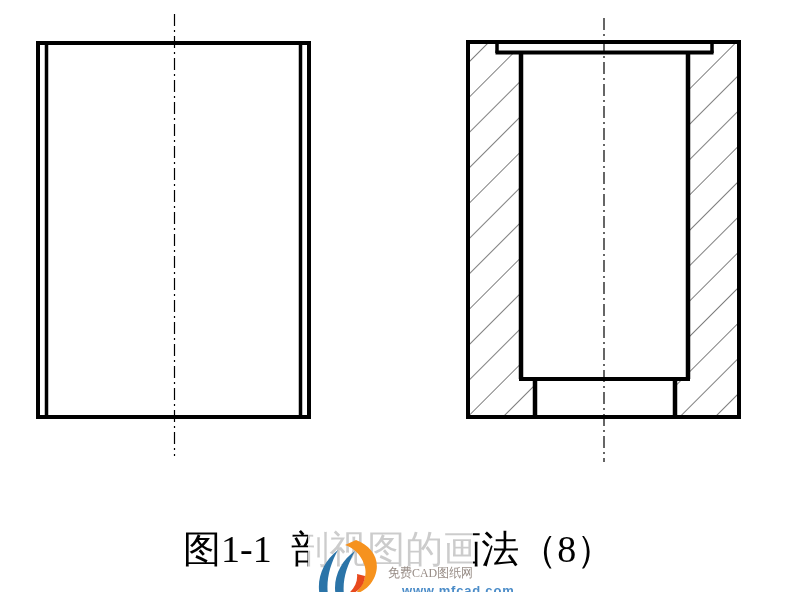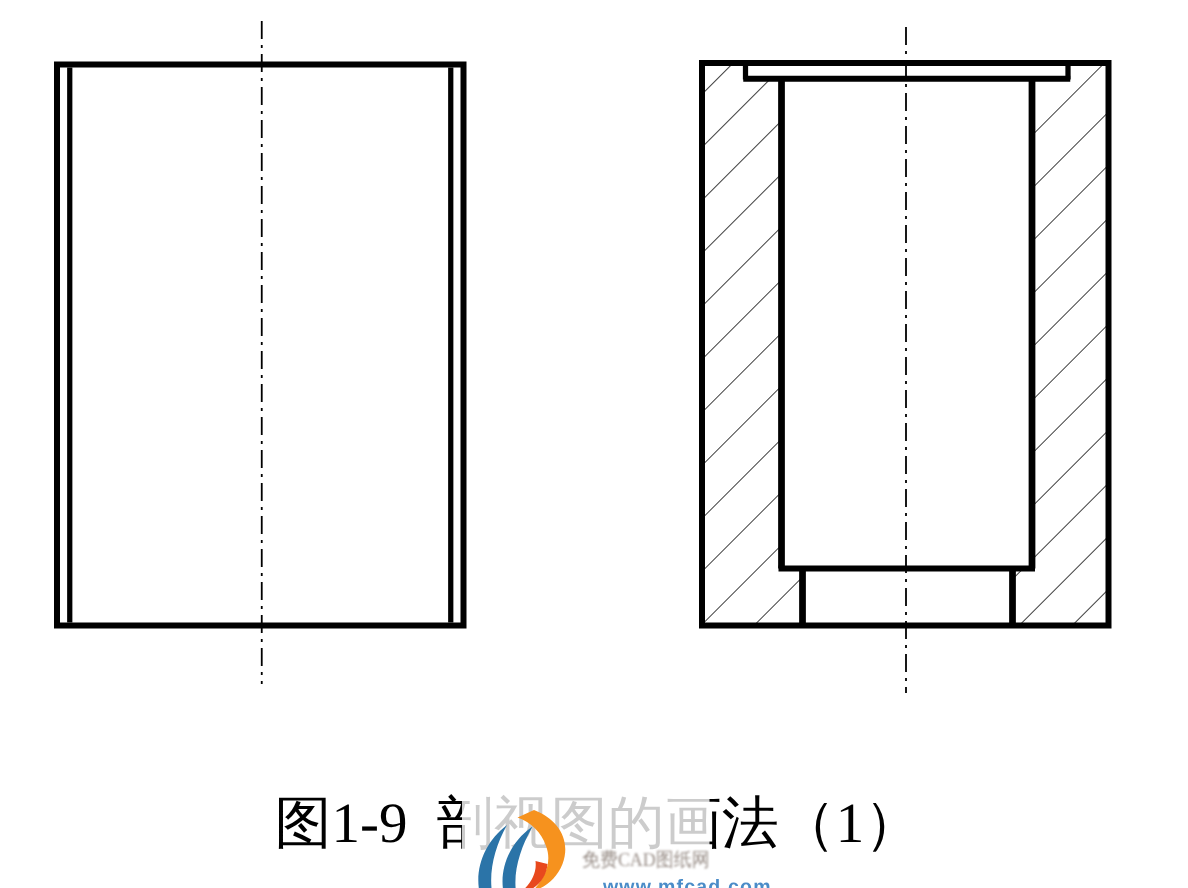--- a/index.html
+++ b/index.html
@@ -104,21 +104,21 @@
         <line x1="688" y1="52.5" x2="688" y2="379" stroke-width="4.5"></line>
 
         <line x1="519" y1="379" x2="690" y2="379" stroke-width="4"></line>
 
         <line x1="535" y1="379" x2="535" y2="417" stroke-width="4.5"></line>
         <line x1="675" y1="379" x2="675" y2="417" stroke-width="4.5"></line>
       </g>
     </g>
   </svg>
 
-  <div class="caption">图1-9 剖视图的画法（1）</div>
+  <div class="caption">图1-1 剖视图的画法（8）</div>
 
   <div class="watermark">
     <svg class="wm-logo" width="80" height="68" viewBox="0 0 80 68">
 
       <path d="M47,4 C63,10 72,24 66,40 C62,50 54,56 46,58
                C55,49 59,38 55,28 C52,19 45,12 36,9 Z" fill="#f6921e"></path>
 
       <path d="M56,40 C55,51 47,58 38,59 C45,53 49,46 48,38 Z" fill="#e8491d"></path>
 
       <path d="M12,64 C6,46 13,26 29,14 C20,30 16,48 20,64 Z" fill="#2b74a8"></path>

